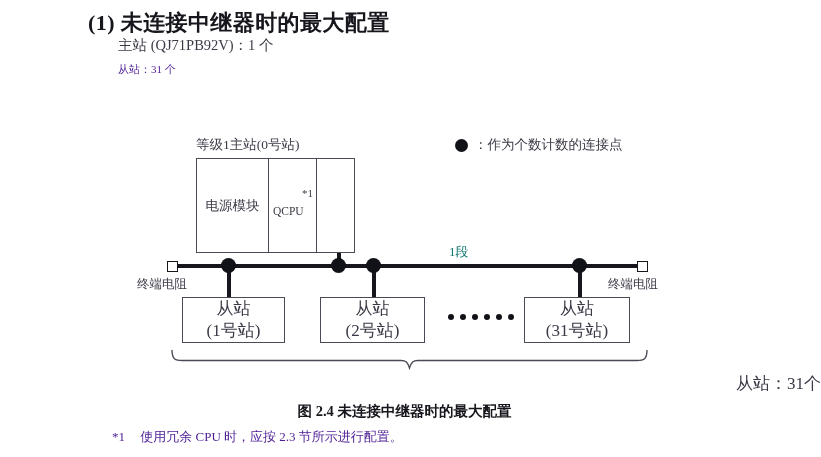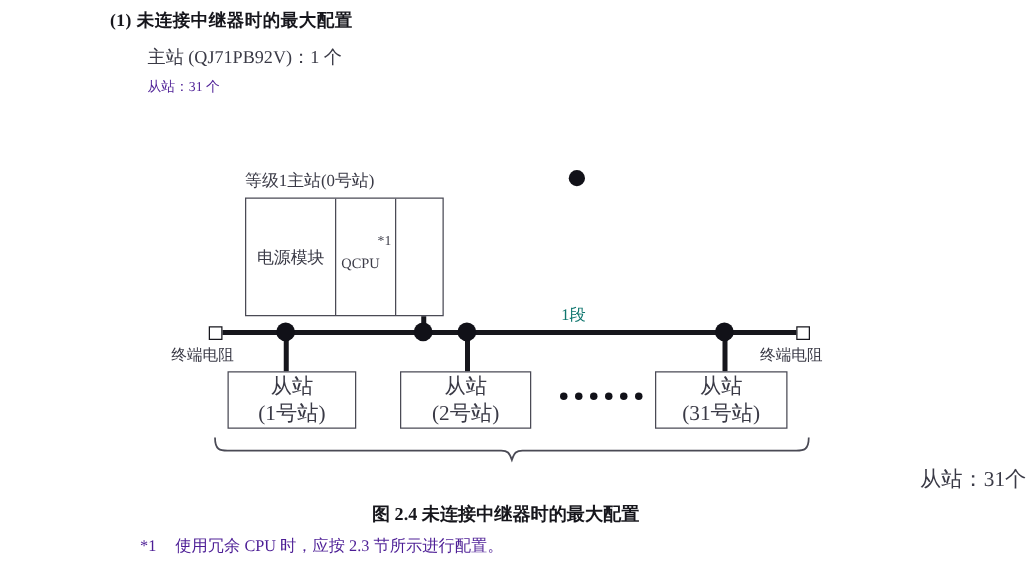--- a/index.html
+++ b/index.html
@@ -13,21 +13,21 @@
     position: relative;
     font-family: "Liberation Serif", "DejaVu Serif", serif;
     color: #2b2b33;
     overflow: hidden;
   }
   .abs { position: absolute; }
 
   
   #heading-title {
     left: 88px; top: 8px;
-    font-size: 14px;
+    font-size: 22px;
     font-weight: bold;
     letter-spacing: 0.4px;
     color: #16161c;
     white-space: nowrap;
   }
   #heading-line-1 {
     left: 118px; top: 36px;
     font-size: 14.5px;
     white-space: nowrap;
     color: #3a3a46;
@@ -237,20 +237,21 @@
 </style>
 </head>
 <body>
 
 <div class="abs" id="heading-title">(1) 未连接中继器时的最大配置</div>
 <div class="abs" id="heading-line-1">主站 (QJ71PB92V)：1 个</div>
 <div class="abs" id="heading-line-2">从站：31 个</div>
 
 <div class="abs" id="legend">
   <span id="legend-dot"></span>
+  <span id="legend-text">：作为个数计数的连接点</span>
 </div>
 
 <div class="abs" id="master-label">等级1主站(0号站)</div>
 
 <div class="abs" id="master-rack">
   <div class="rack-cell" id="cell-power">电源模块</div>
   <div class="rack-cell" id="cell-cpu">
     <span id="cell-cpu-label">QCPU</span>
     <span id="cell-cpu-note">*1</span>
   </div>

